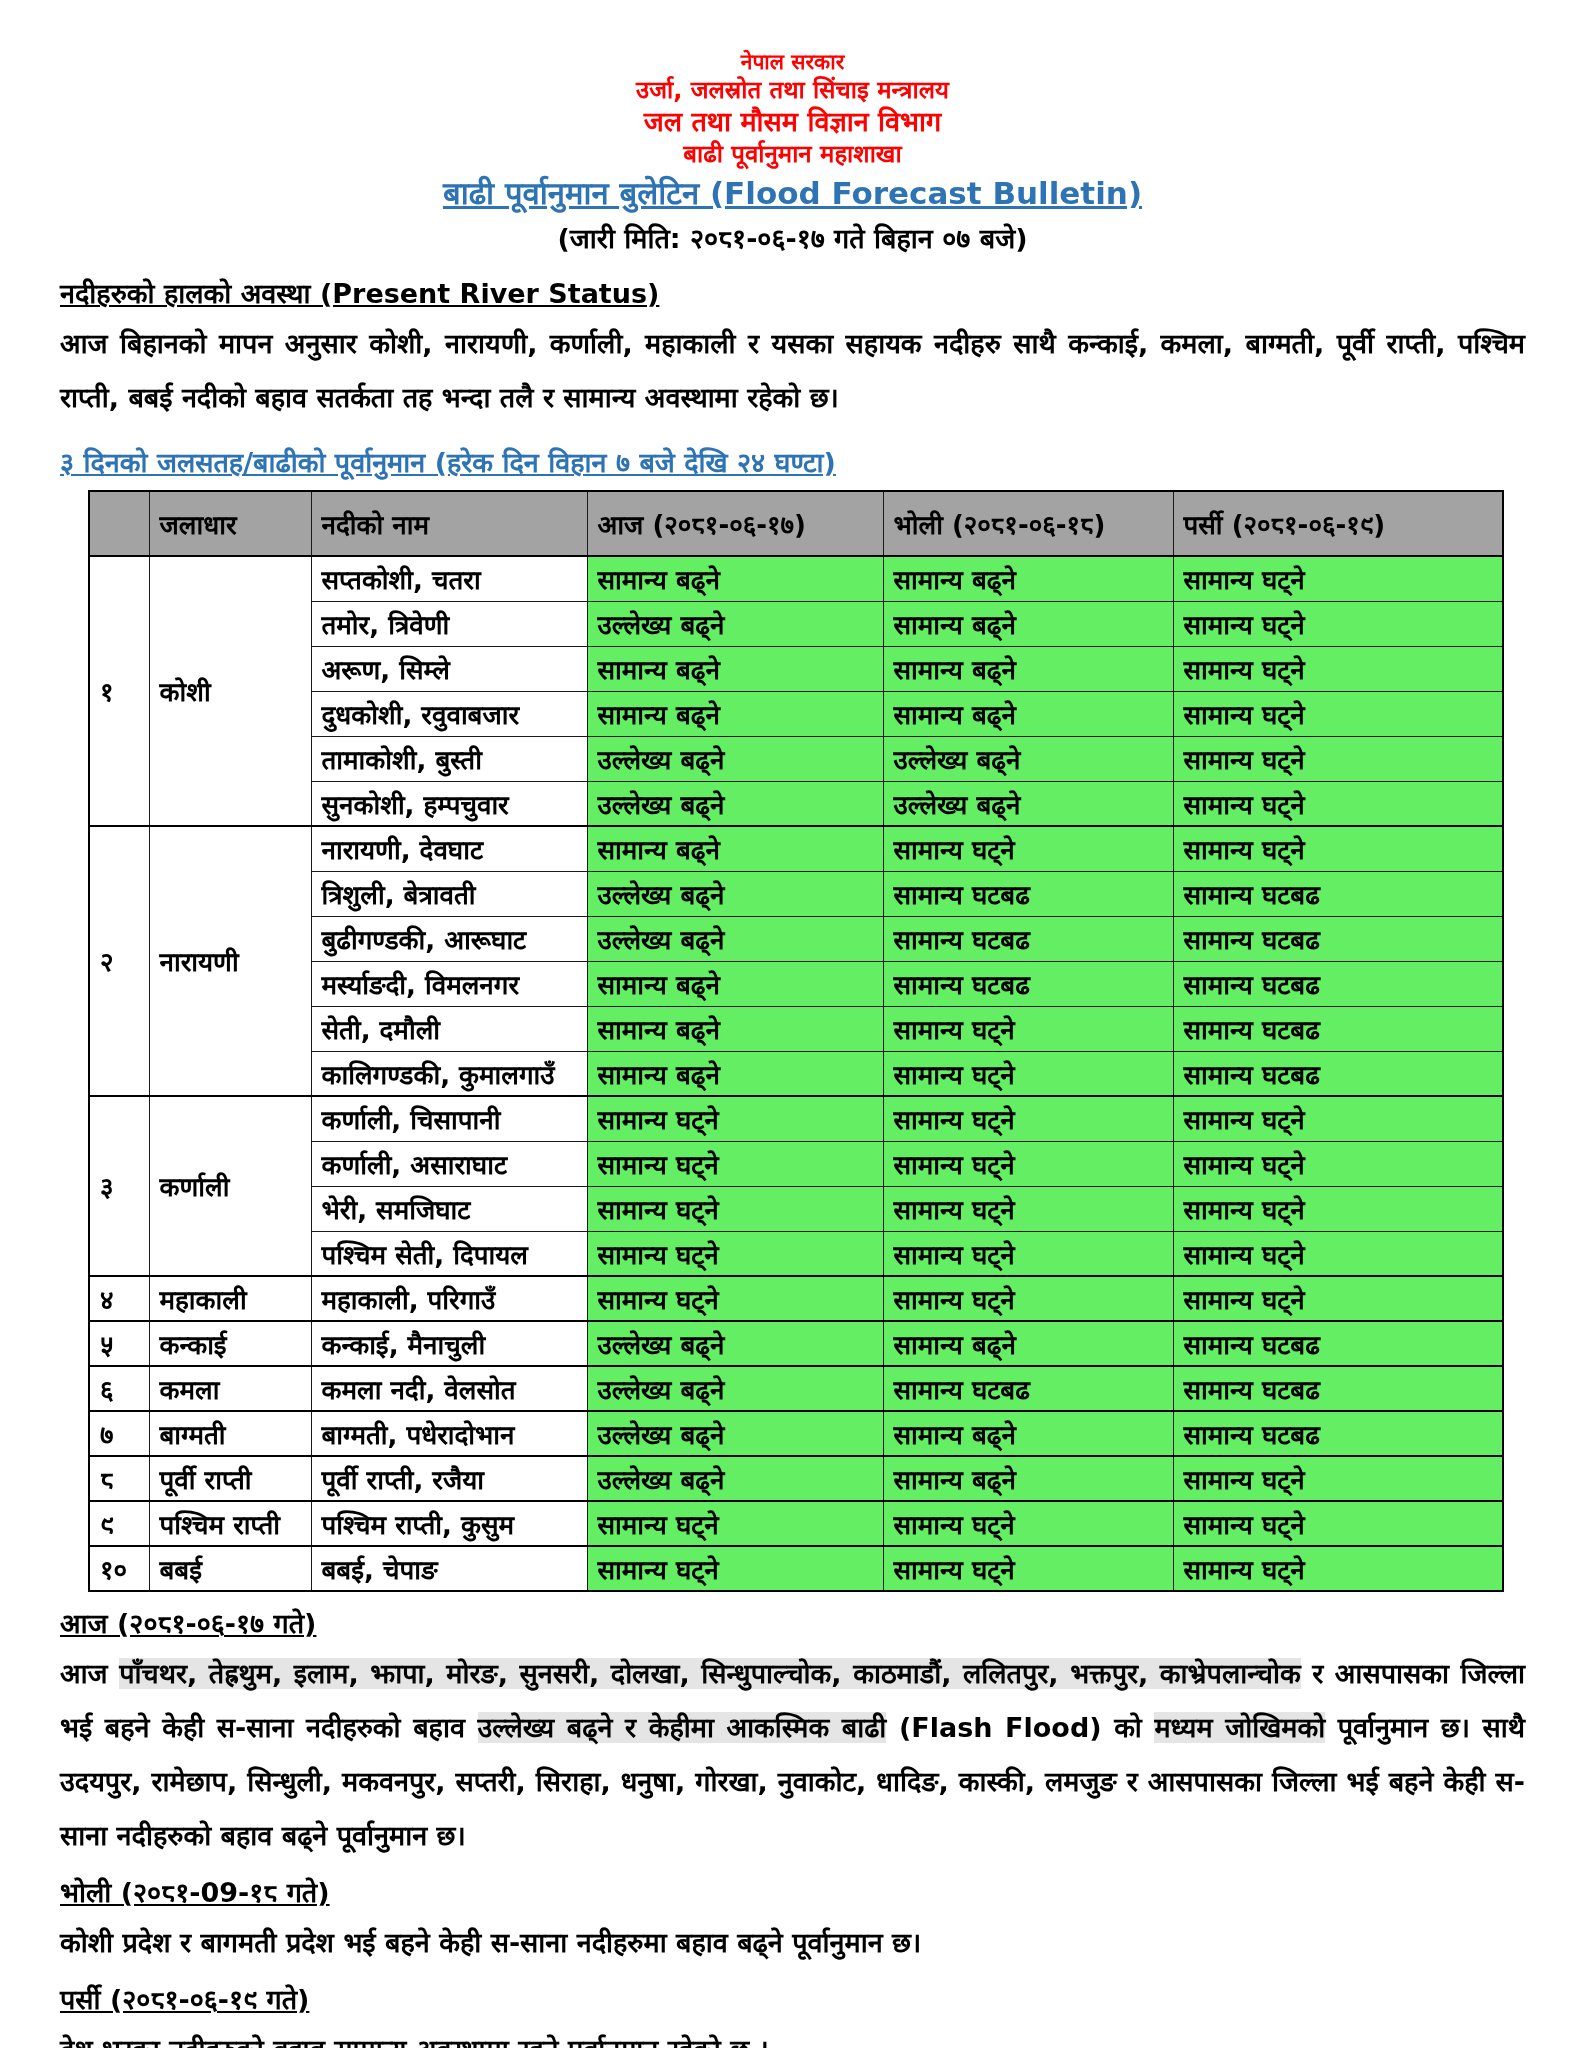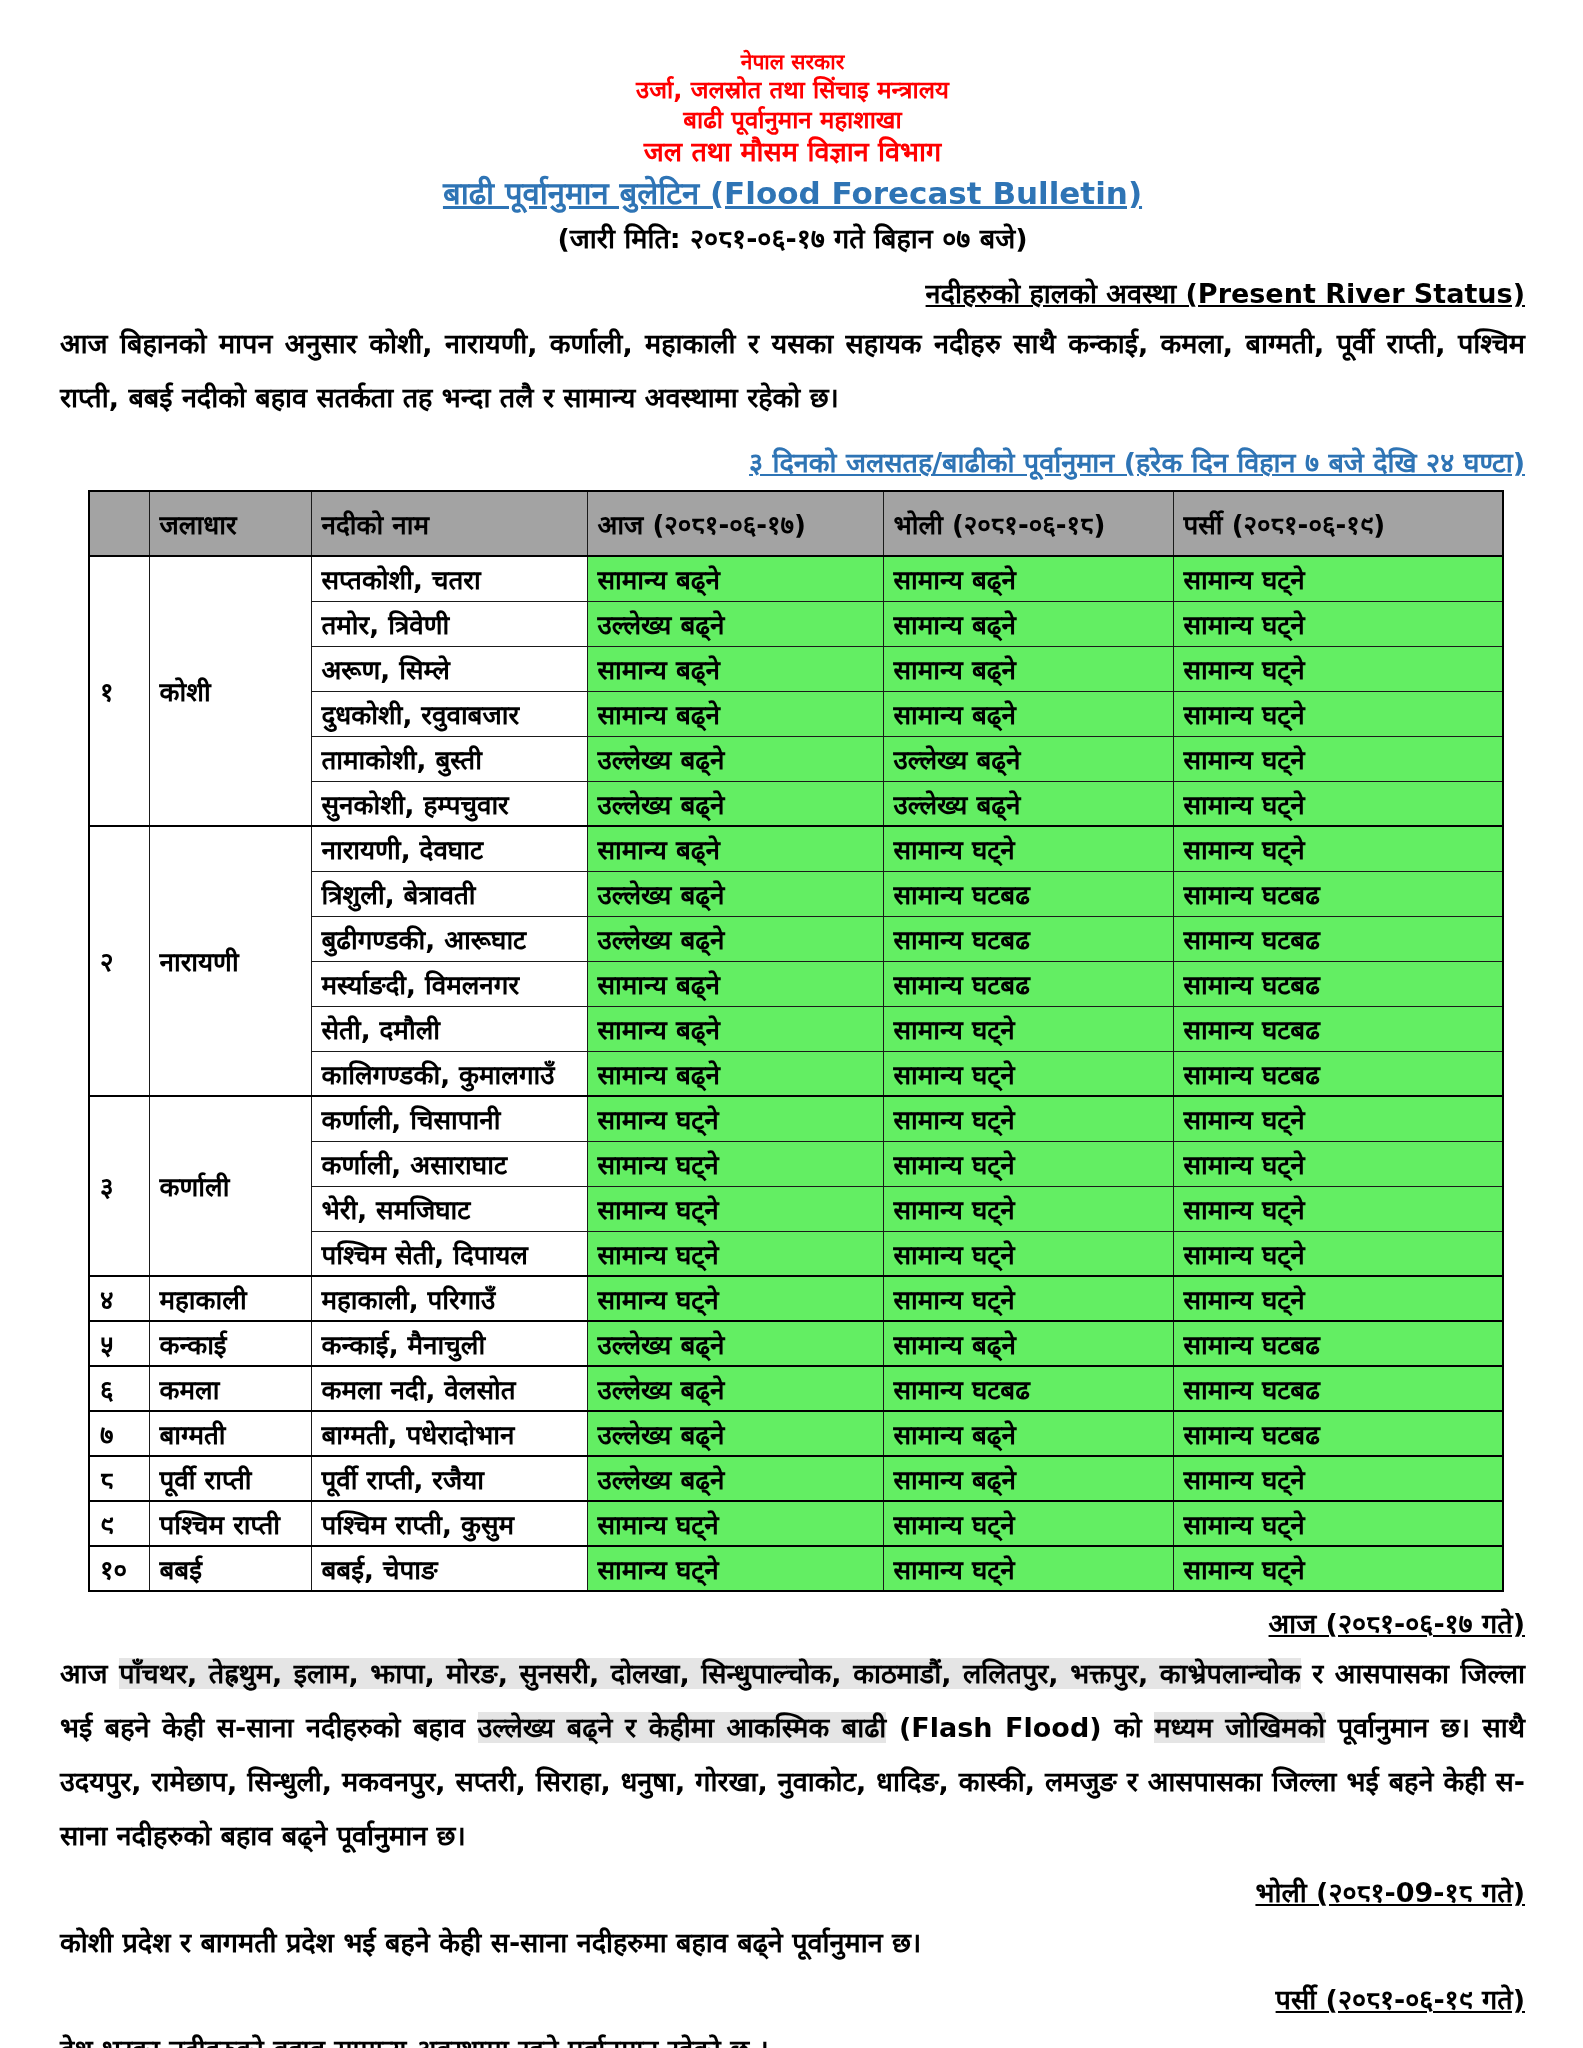--- a/index.html
+++ b/index.html
@@ -23,21 +23,20 @@
   .h-title {
     font-size: 31px; line-height: 1.3; margin-top: 4px;
     color: #2E74B5; text-decoration: underline;
   }
   .h-issued { font-size: 27px; line-height: 1.3; margin-top: 8px; color: #000; }
 
   
   .section-heading {
     font-size: 27px; margin-top: 18px;
     text-decoration: underline;
-    text-align: right;
   }
   .blue { color: #2E74B5; }
   .para {
     font-size: 27px; line-height: 2.0;
     text-align: justify; margin-top: 6px;
   }
   .para-single { text-align: left; }
   .hl { background: #e5e5e5; }
 
   
@@ -64,22 +63,22 @@
   tr.group-start td { border-top: 2.5px solid #000; }
 </style>
 </head>
 <body>
 
 <div class="page">
 
   <div class="doc-header">
     <div class="red-line h-gov">नेपाल सरकार</div>
     <div class="red-line h-ministry">उर्जा, जलस्रोत तथा सिंचाइ मन्त्रालय</div>
+    <div class="red-line h-dept">जल तथा मौसम विज्ञान विभाग</div>
     <div class="red-line h-division">बाढी पूर्वानुमान महाशाखा</div>
-    <div class="red-line h-dept">जल तथा मौसम विज्ञान विभाग</div>
     <div class="h-title">बाढी पूर्वानुमान बुलेटिन (Flood Forecast Bulletin)</div>
     <div class="h-issued">(जारी मिति: २०८१-०६-१७ गते बिहान ०७ बजे)</div>
   </div>
 
   <div class="section-heading">नदीहरुको हालको अवस्था (Present River Status)</div>
   <div class="para">आज बिहानको मापन अनुसार कोशी, नारायणी, कर्णाली, महाकाली र यसका सहायक नदीहरु साथै कन्काई, कमला, बाग्मती, पूर्वी राप्ती, पश्चिम राप्ती, बबई नदीको बहाव सतर्कता तह भन्दा तलै र सामान्य अवस्थामा रहेको छ।</div>
 
   <div class="section-heading blue">३ दिनको जलसतह/बाढीको पूर्वानुमान  (हरेक दिन विहान ७ बजे देखि २४ घण्टा)</div>
 
   <table class="forecast">

